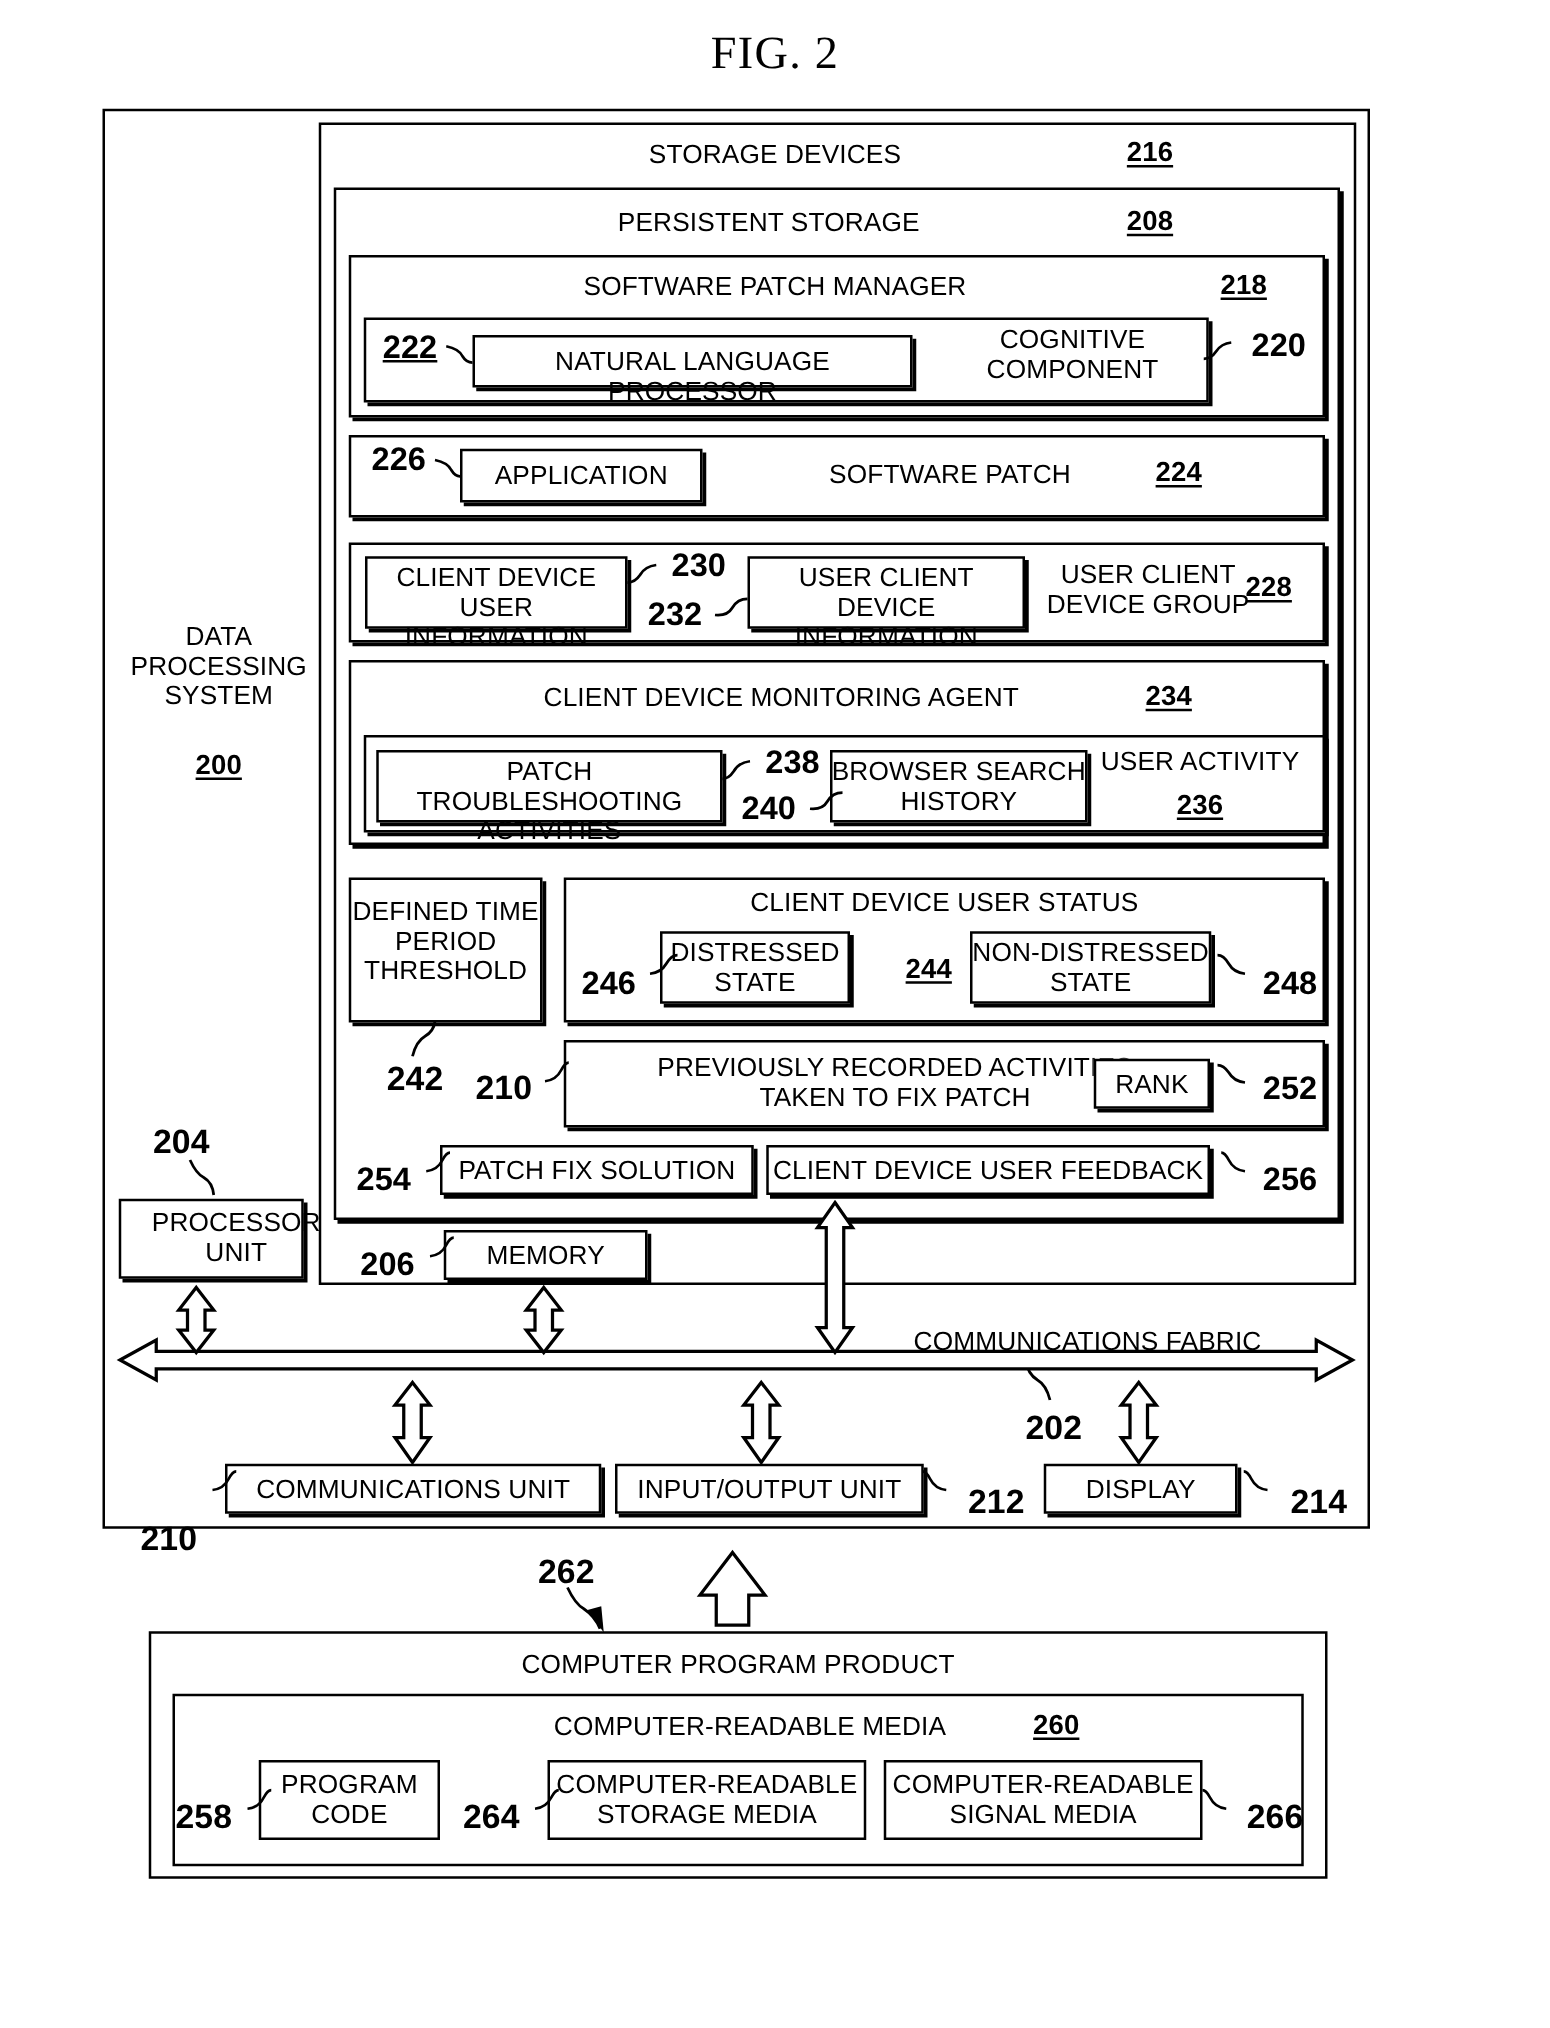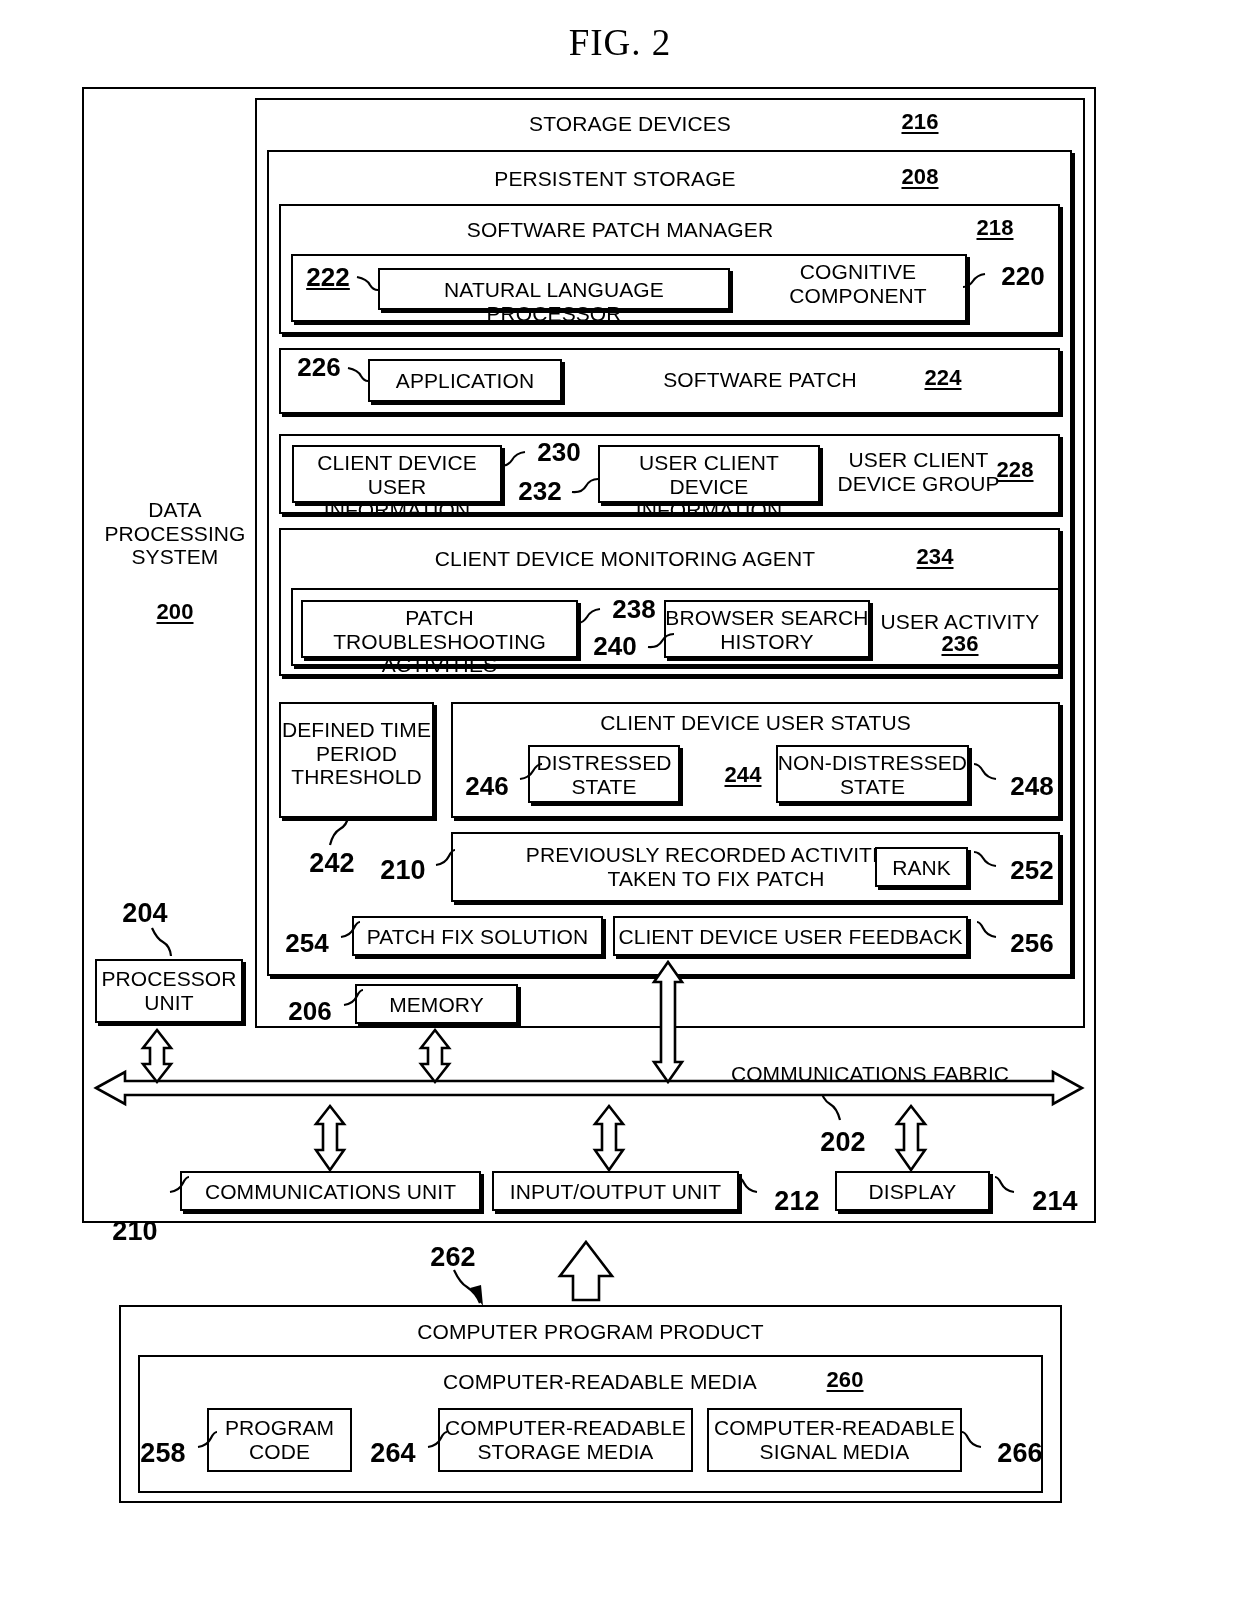--- a/index.html
+++ b/index.html
@@ -40,21 +40,21 @@
 <div class="lbl title" style="left:0;top:22px;width:1240px;">FIG. 2</div>
 
 <div class="bx" style="left:82px;top:87px;width:1014px;height:1136px;border-width:2.5px;"></div>
 
 <div class="lbl t22" style="left:95px;top:498px;width:160px;">DATA
 PROCESSING
 SYSTEM</div>
 <div class="lbl t23 refu" style="left:95px;top:600px;width:160px;">200</div>
 
 <div class="bx" style="left:255px;top:98px;width:830px;height:930px;"></div>
-<div class="lbl t22" style="left:390px;top:112px;width:480px;">STORAGE DEVICES</div>
+<div class="lbl t22" style="left:380px;top:112px;width:480px;">STORAGE DEVICES</div>
 <div class="lbl t23 refu" style="left:855px;top:110px;width:130px;">216</div>
 
 <div class="bx shadow" style="left:267px;top:150px;width:805px;height:826px;"></div>
 <div class="lbl t22" style="left:380px;top:167px;width:470px;">PERSISTENT STORAGE</div>
 <div class="lbl t23 refu" style="left:855px;top:165px;width:130px;">208</div>
 
 <div class="bx shadow" style="left:279px;top:204px;width:781px;height:130px;"></div>
 <div class="lbl t22" style="left:370px;top:218px;width:500px;">SOFTWARE PATCH MANAGER</div>
 <div class="lbl t23 refu" style="left:940px;top:216px;width:110px;">218</div>
 
@@ -88,21 +88,21 @@
 <div class="bx shadow" style="left:598px;top:445px;width:222px;height:58px;"></div>
 <div class="lbl t21" style="left:598px;top:451px;width:222px;">USER CLIENT DEVICE
 INFORMATION</div>
 <div class="lbl n26 ref" style="left:508px;top:477px;width:64px;">232</div>
 
 <div class="bx shadow" style="left:279px;top:528px;width:781px;height:148px;"></div>
 <div class="lbl t22" style="left:380px;top:547px;width:490px;">CLIENT DEVICE MONITORING AGENT</div>
 <div class="lbl t23 refu" style="left:880px;top:545px;width:110px;">234</div>
 
 <div class="bx shadow" style="left:291px;top:588px;width:769px;height:78px;"></div>
-<div class="lbl t21" style="left:875px;top:598px;width:170px;margin-top:12px;">USER ACTIVITY</div>
+<div class="lbl t21" style="left:875px;top:598px;width:170px;">USER ACTIVITY</div>
 <div class="lbl t23 refu" style="left:905px;top:632px;width:110px;">236</div>
 
 <div class="bx shadow" style="left:301px;top:600px;width:277px;height:58px;"></div>
 <div class="lbl t21" style="left:301px;top:606px;width:277px;">PATCH TROUBLESHOOTING
 ACTIVITIES</div>
 <div class="lbl n26 ref" style="left:602px;top:595px;width:64px;">238</div>
 
 <div class="bx shadow" style="left:664px;top:600px;width:206px;height:58px;"></div>
 <div class="lbl t21" style="left:664px;top:606px;width:206px;">BROWSER SEARCH
 HISTORY</div>
@@ -143,21 +143,21 @@
 
 <div class="bx shadow" style="left:613px;top:916px;width:355px;height:40px;"></div>
 <div class="lbl t21" style="left:613px;top:925px;width:355px;">CLIENT DEVICE USER FEEDBACK</div>
 <div class="lbl n26 ref" style="left:1000px;top:929px;width:64px;">256</div>
 
 <div class="bx shadow" style="left:355px;top:984px;width:163px;height:40px;"></div>
 <div class="lbl t22" style="left:355px;top:993px;width:163px;">MEMORY</div>
 <div class="lbl n26 ref" style="left:278px;top:997px;width:64px;">206</div>
 
 <div class="bx shadow" style="left:95px;top:959px;width:148px;height:64px;"></div>
-<div class="lbl t21" style="left:95px;top:967px;width:148px;">PROCESSOR
+<div class="lbl t21" style="left:95px;top:967px;width:148px;padding-left:20px;">PROCESSOR
 UNIT</div>
 <div class="lbl n27 ref" style="left:110px;top:898px;width:70px;">204</div>
 
 <div class="lbl t22" style="left:720px;top:1062px;width:300px;">COMMUNICATIONS FABRIC</div>
 <div class="lbl n27 ref" style="left:808px;top:1127px;width:70px;">202</div>
 
 <div class="bx shadow" style="left:180px;top:1171px;width:301px;height:40px;"></div>
 <div class="lbl t21" style="left:180px;top:1180px;width:301px;">COMMUNICATIONS UNIT</div>
 <div class="lbl n27 ref" style="left:100px;top:1184px;width:70px;margin-top:32px;">210</div>
 

